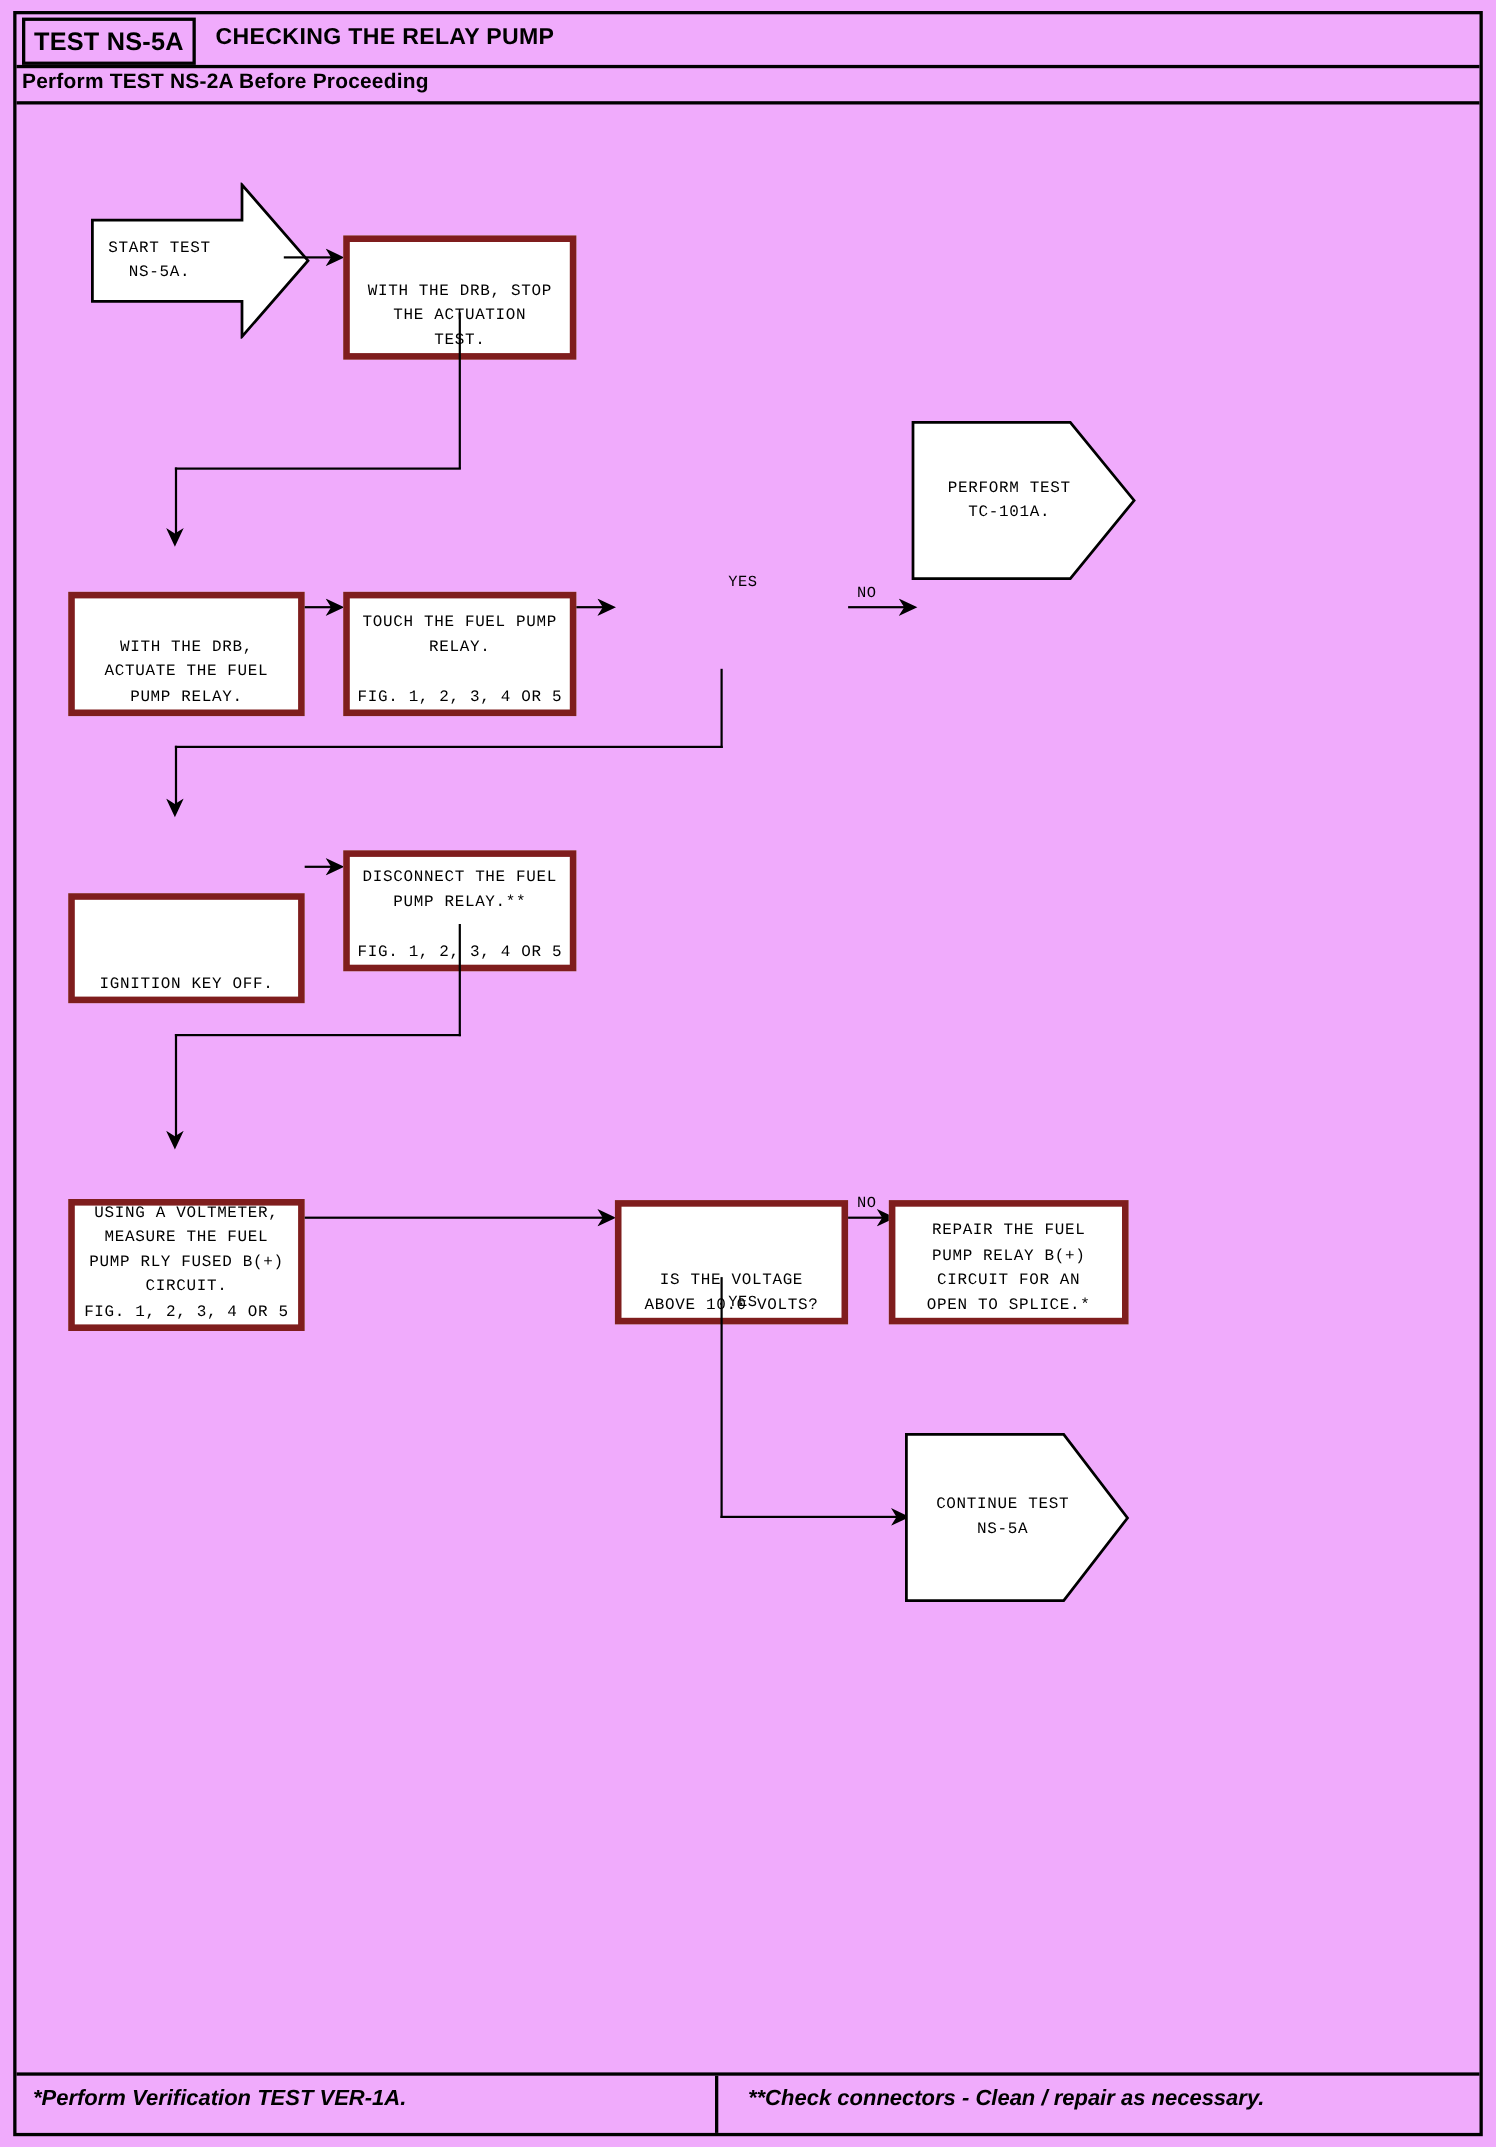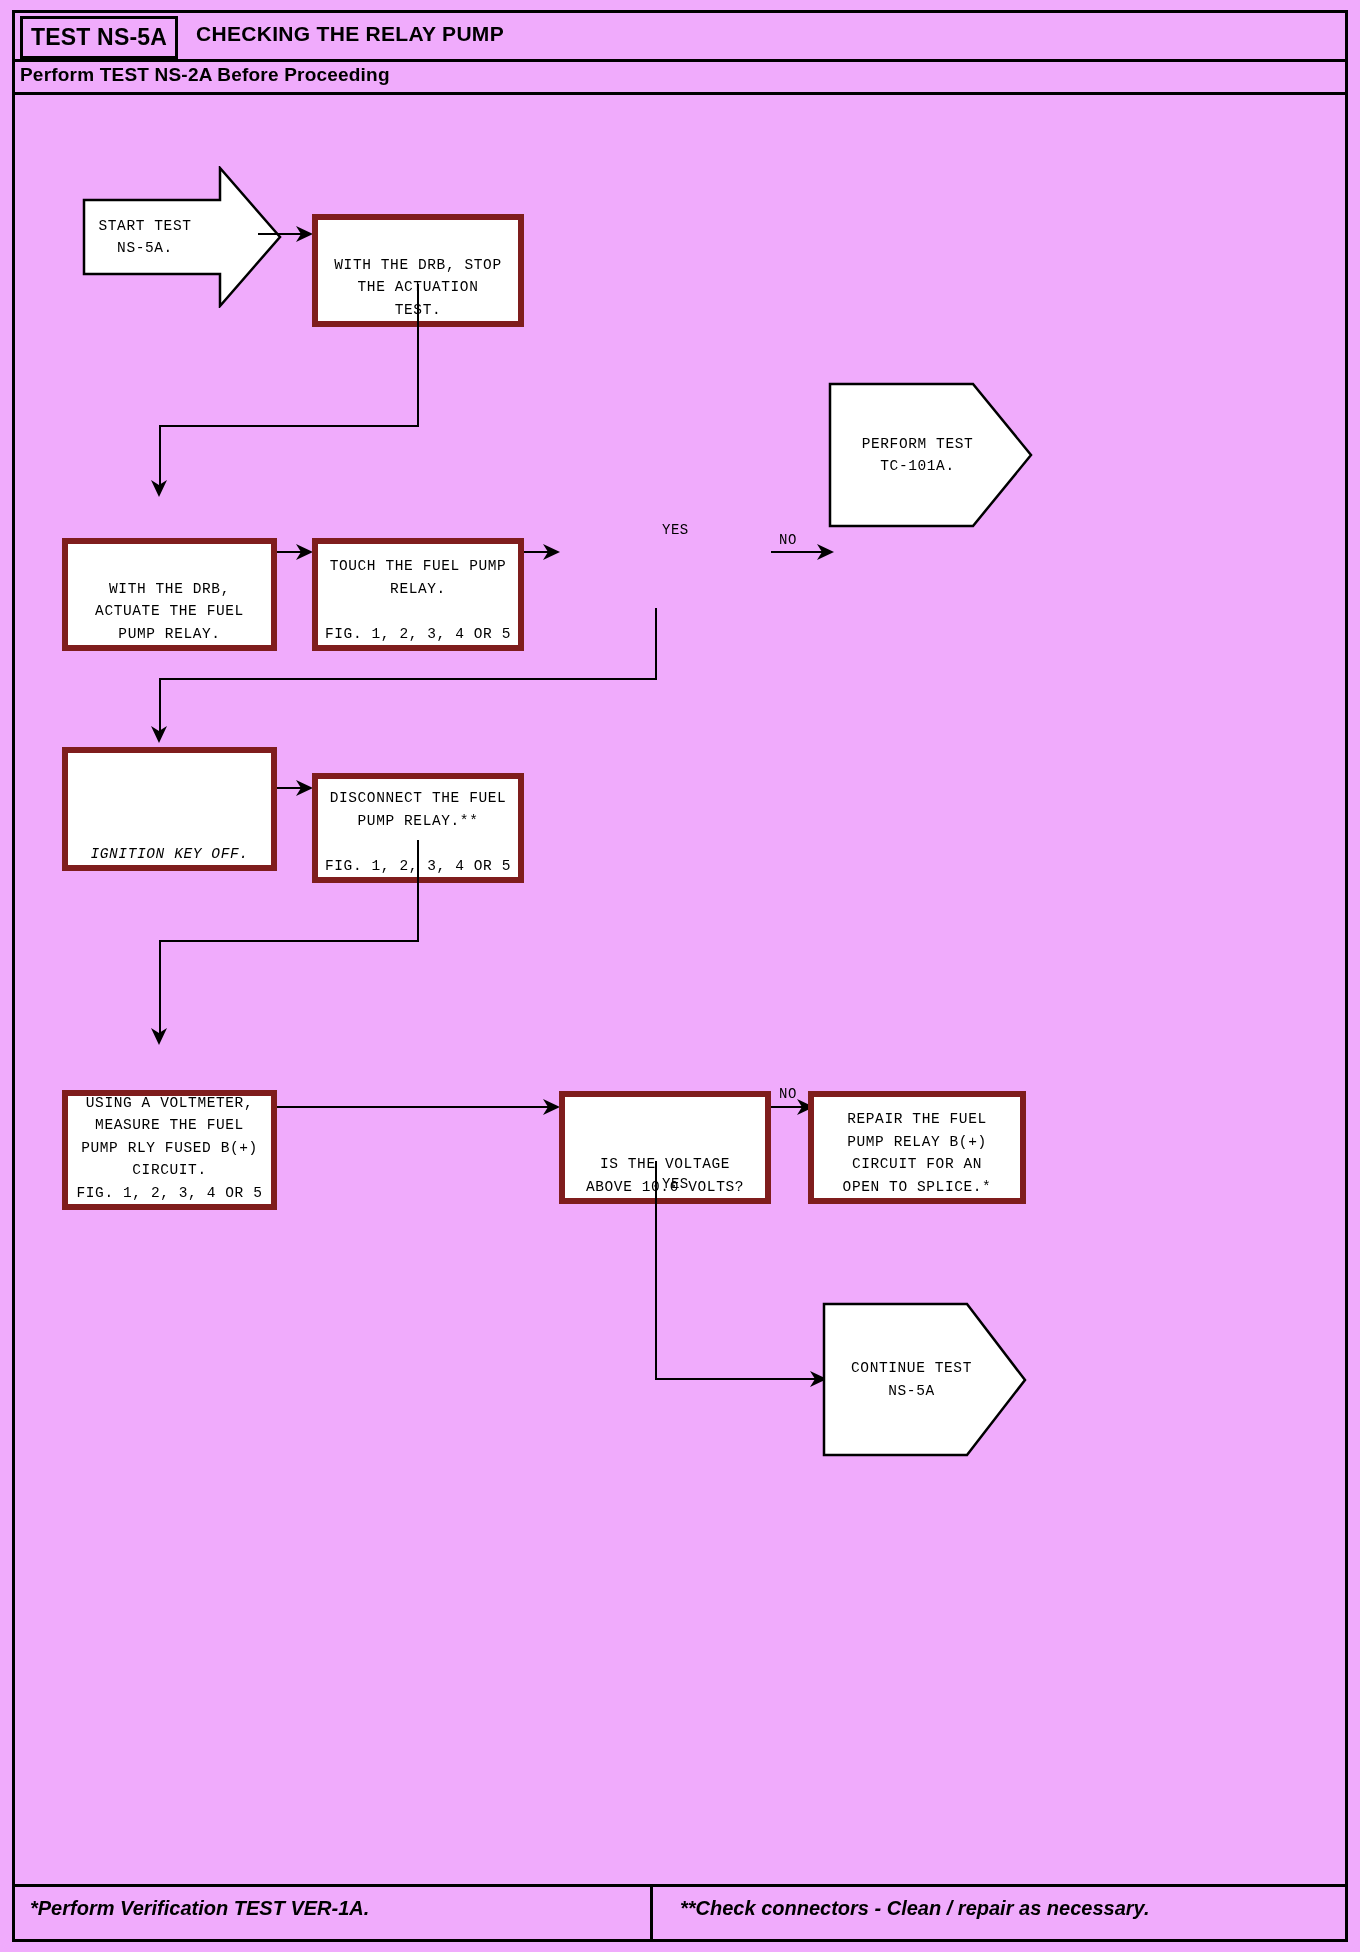--- a/index.html
+++ b/index.html
@@ -294,21 +294,21 @@
   <div class="elabel" style="left:662px; top:522px;">YES</div>
   <div class="ln lnv" style="left:655px; top:608px; height:72px;"></div>
   <div class="ln lnh" style="left:159px; top:678px; width:498px;"></div>
   <div class="ln lnv" style="left:159px; top:678px; height:56px;"></div>
   <div class="head" style="left:151px; top:726px;">
     <svg width="17" height="18" viewBox="0 0 17 18">
         <polygon points="0,0 8,17 16,0 8,5" fill="#000"></polygon>
       </svg>
   </div>
 
-  <div class="node box" style="left:62px; top:704px; width:215px; height:124px;font-style:italic;">
+  <div class="node box" style="left:62px; top:769px; width:215px; height:100px;">
     <div class="txt">IGNITION KEY OFF.</div>
   </div>
 
   <div class="ln lnh" style="left:277px; top:787px; width:27px;"></div>
   <div class="head" style="left:296px; top:780px;">
     <svg width="18" height="16" viewBox="0 0 18 16">
         <polygon points="0,0 17,8 0,16 5,8" fill="#000"></polygon>
       </svg>
   </div>
 

